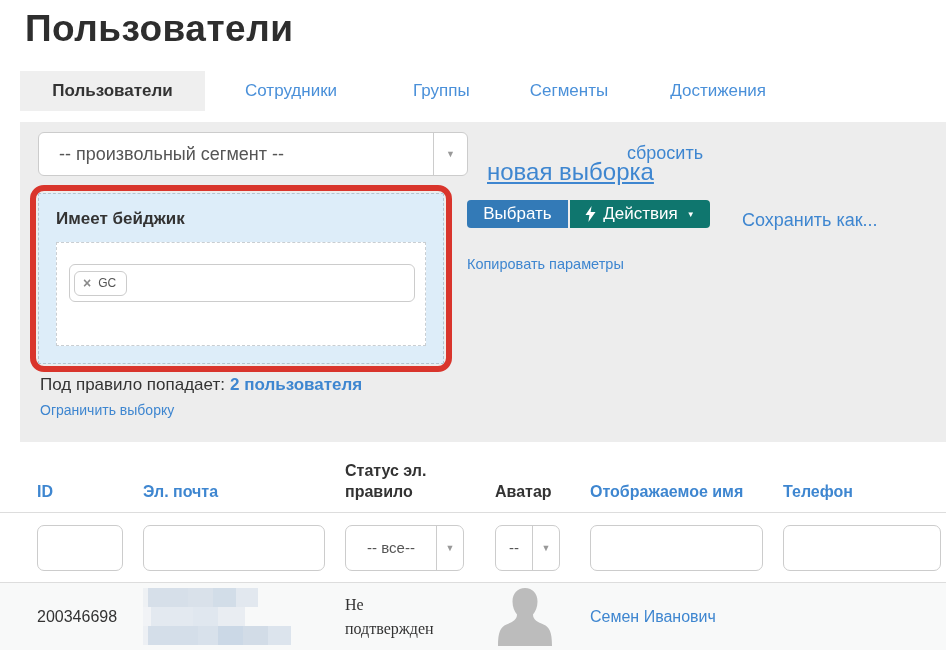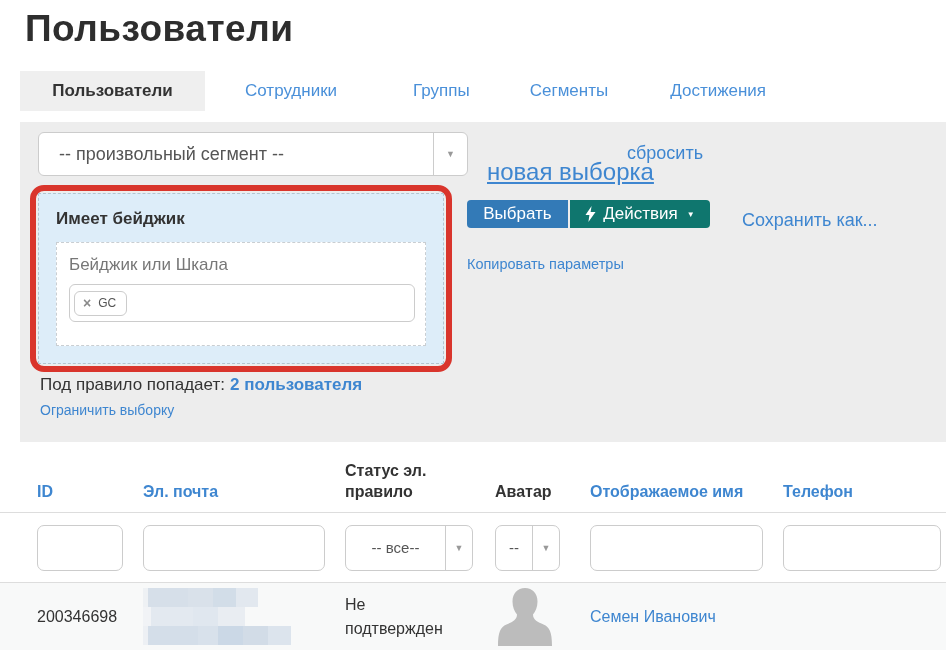--- a/index.html
+++ b/index.html
@@ -56,21 +56,21 @@
   .th { font-size:16px; font-weight:bold; color:#333; line-height:1.35; }
   .th.link { color:#3e86d0; cursor:pointer; }
   .th.wrap { max-width:100px; }
   .c1 { padding-left:17px; }
   .tfilter { height:70px; align-items:center; border-bottom:1px solid #ddd; }
   .fin { height:46px; border:1px solid #ccc; border-radius:7px; background:#fff; font-size:15px; color:#555; padding:0 10px; font-family:inherit; }
   .fsel { height:46px; border:1px solid #ccc; border-radius:7px; background:#fff; display:flex; align-items:center; cursor:pointer; }
   .fsel .val { flex:1; text-align:center; font-size:15px; color:#555; }
   .fsel .caret-box { width:27px; }
   .tdata { height:67px; align-items:center; background:#f8f9f9; font-size:16px; color:#333; }
-  .status-cell { line-height:1.45; max-width:110px; }
+  .status-cell { line-height:1.45; max-width:110px;font-family:Liberation Serif, serif; }
   .name-link { font-size:16px; }
 
   
   .redacted { position:relative; width:148px; height:57px; }
   .redacted div { height:19px; }
   .rrow1 { background:linear-gradient(90deg,#eef1f4 0 5px,#d6dfe9 5px 45px,#d9e1ea 45px 70px,#d2dde8 70px 93px,#e2e8ef 93px 115px,transparent 115px); }
   .rrow2 { background:linear-gradient(90deg,#f1f3f6 0 8px,#e3e9f0 8px 50px,#e0e7ef 50px 75px,#e9edf2 75px 102px,transparent 102px); }
   .rrow3 { background:linear-gradient(90deg,#edf0f4 0 5px,#d4dee9 5px 55px,#d8e1eb 55px 75px,#cbd8e6 75px 100px,#d2dce7 100px 125px,#dce4ed 125px 148px); }
 
   .avatar { width:60px; height:62px; }
@@ -98,21 +98,20 @@
         <span class="caret">▼</span>
       </span>
   </div>
   <a class="lnk lnk-new">новая выборка</a>
   <a class="lnk lnk-reset">сбросить</a>
 
   <div class="annotation">
     <div class="rule-card">
       <div class="rule-title">Имеет бейджик</div>
       <div class="rule-inner">
-        <div class="rule-field-label">Бейджик или Шкала</div>
         <div class="tag-input">
           <span class="tag">
             <span class="tag-x">×</span>
             <span class="tag-label">GC</span>
           </span>
         </div>
       </div>
     </div>
   </div>
 
@@ -140,21 +139,21 @@
       <div class="th wrap">Статус эл. правило</div>
       <div class="th">Аватар</div>
       <div class="th link">Отображаемое имя</div>
       <div class="th link">Телефон</div>
     </div>
 
     <div class="trow tfilter">
       <div class="c1"><input class="fin" style="width: 86px;"></div>
       <div><input class="fin" style="width: 182px;"></div>
       <div>
-        <div class="fsel" style="width:128px">
+        <div class="fsel" style="width:119px">
           <span class="val">-- все--</span>
           <span class="caret-box">
               <span class="caret">▼</span>
             </span>
         </div>
       </div>
       <div>
         <div class="fsel" style="width:65px">
           <span class="val">--</span>
           <span class="caret-box">

